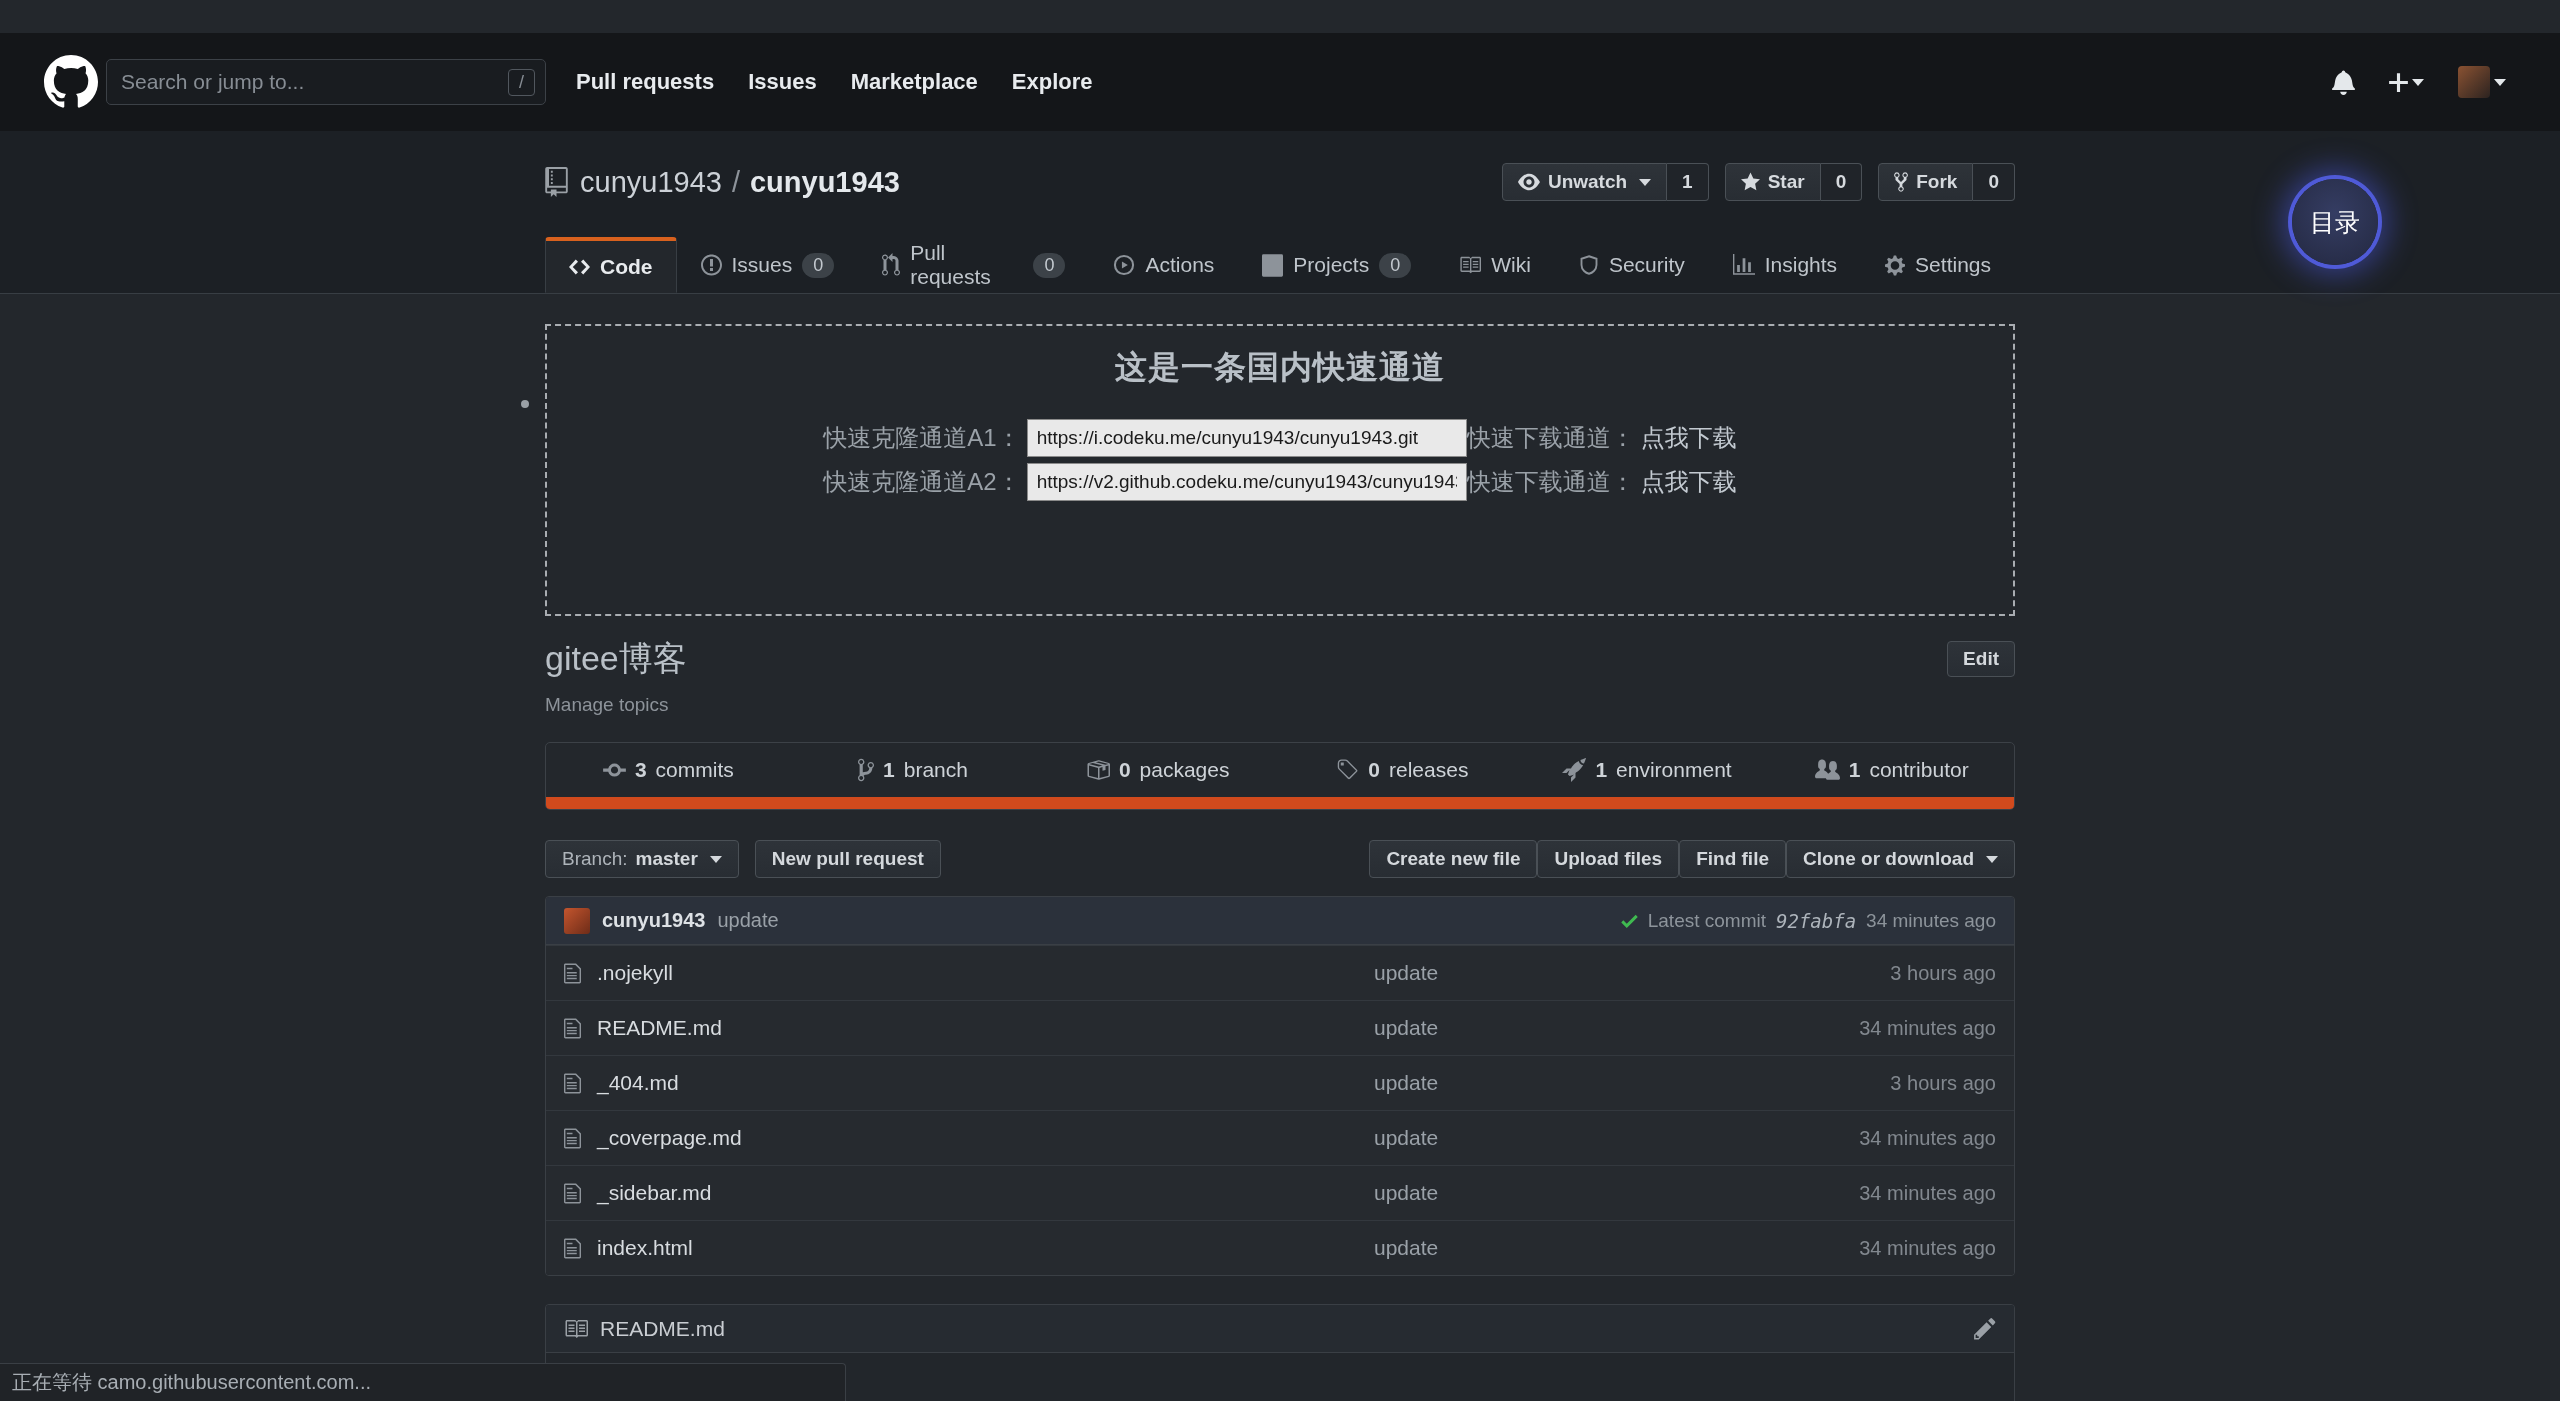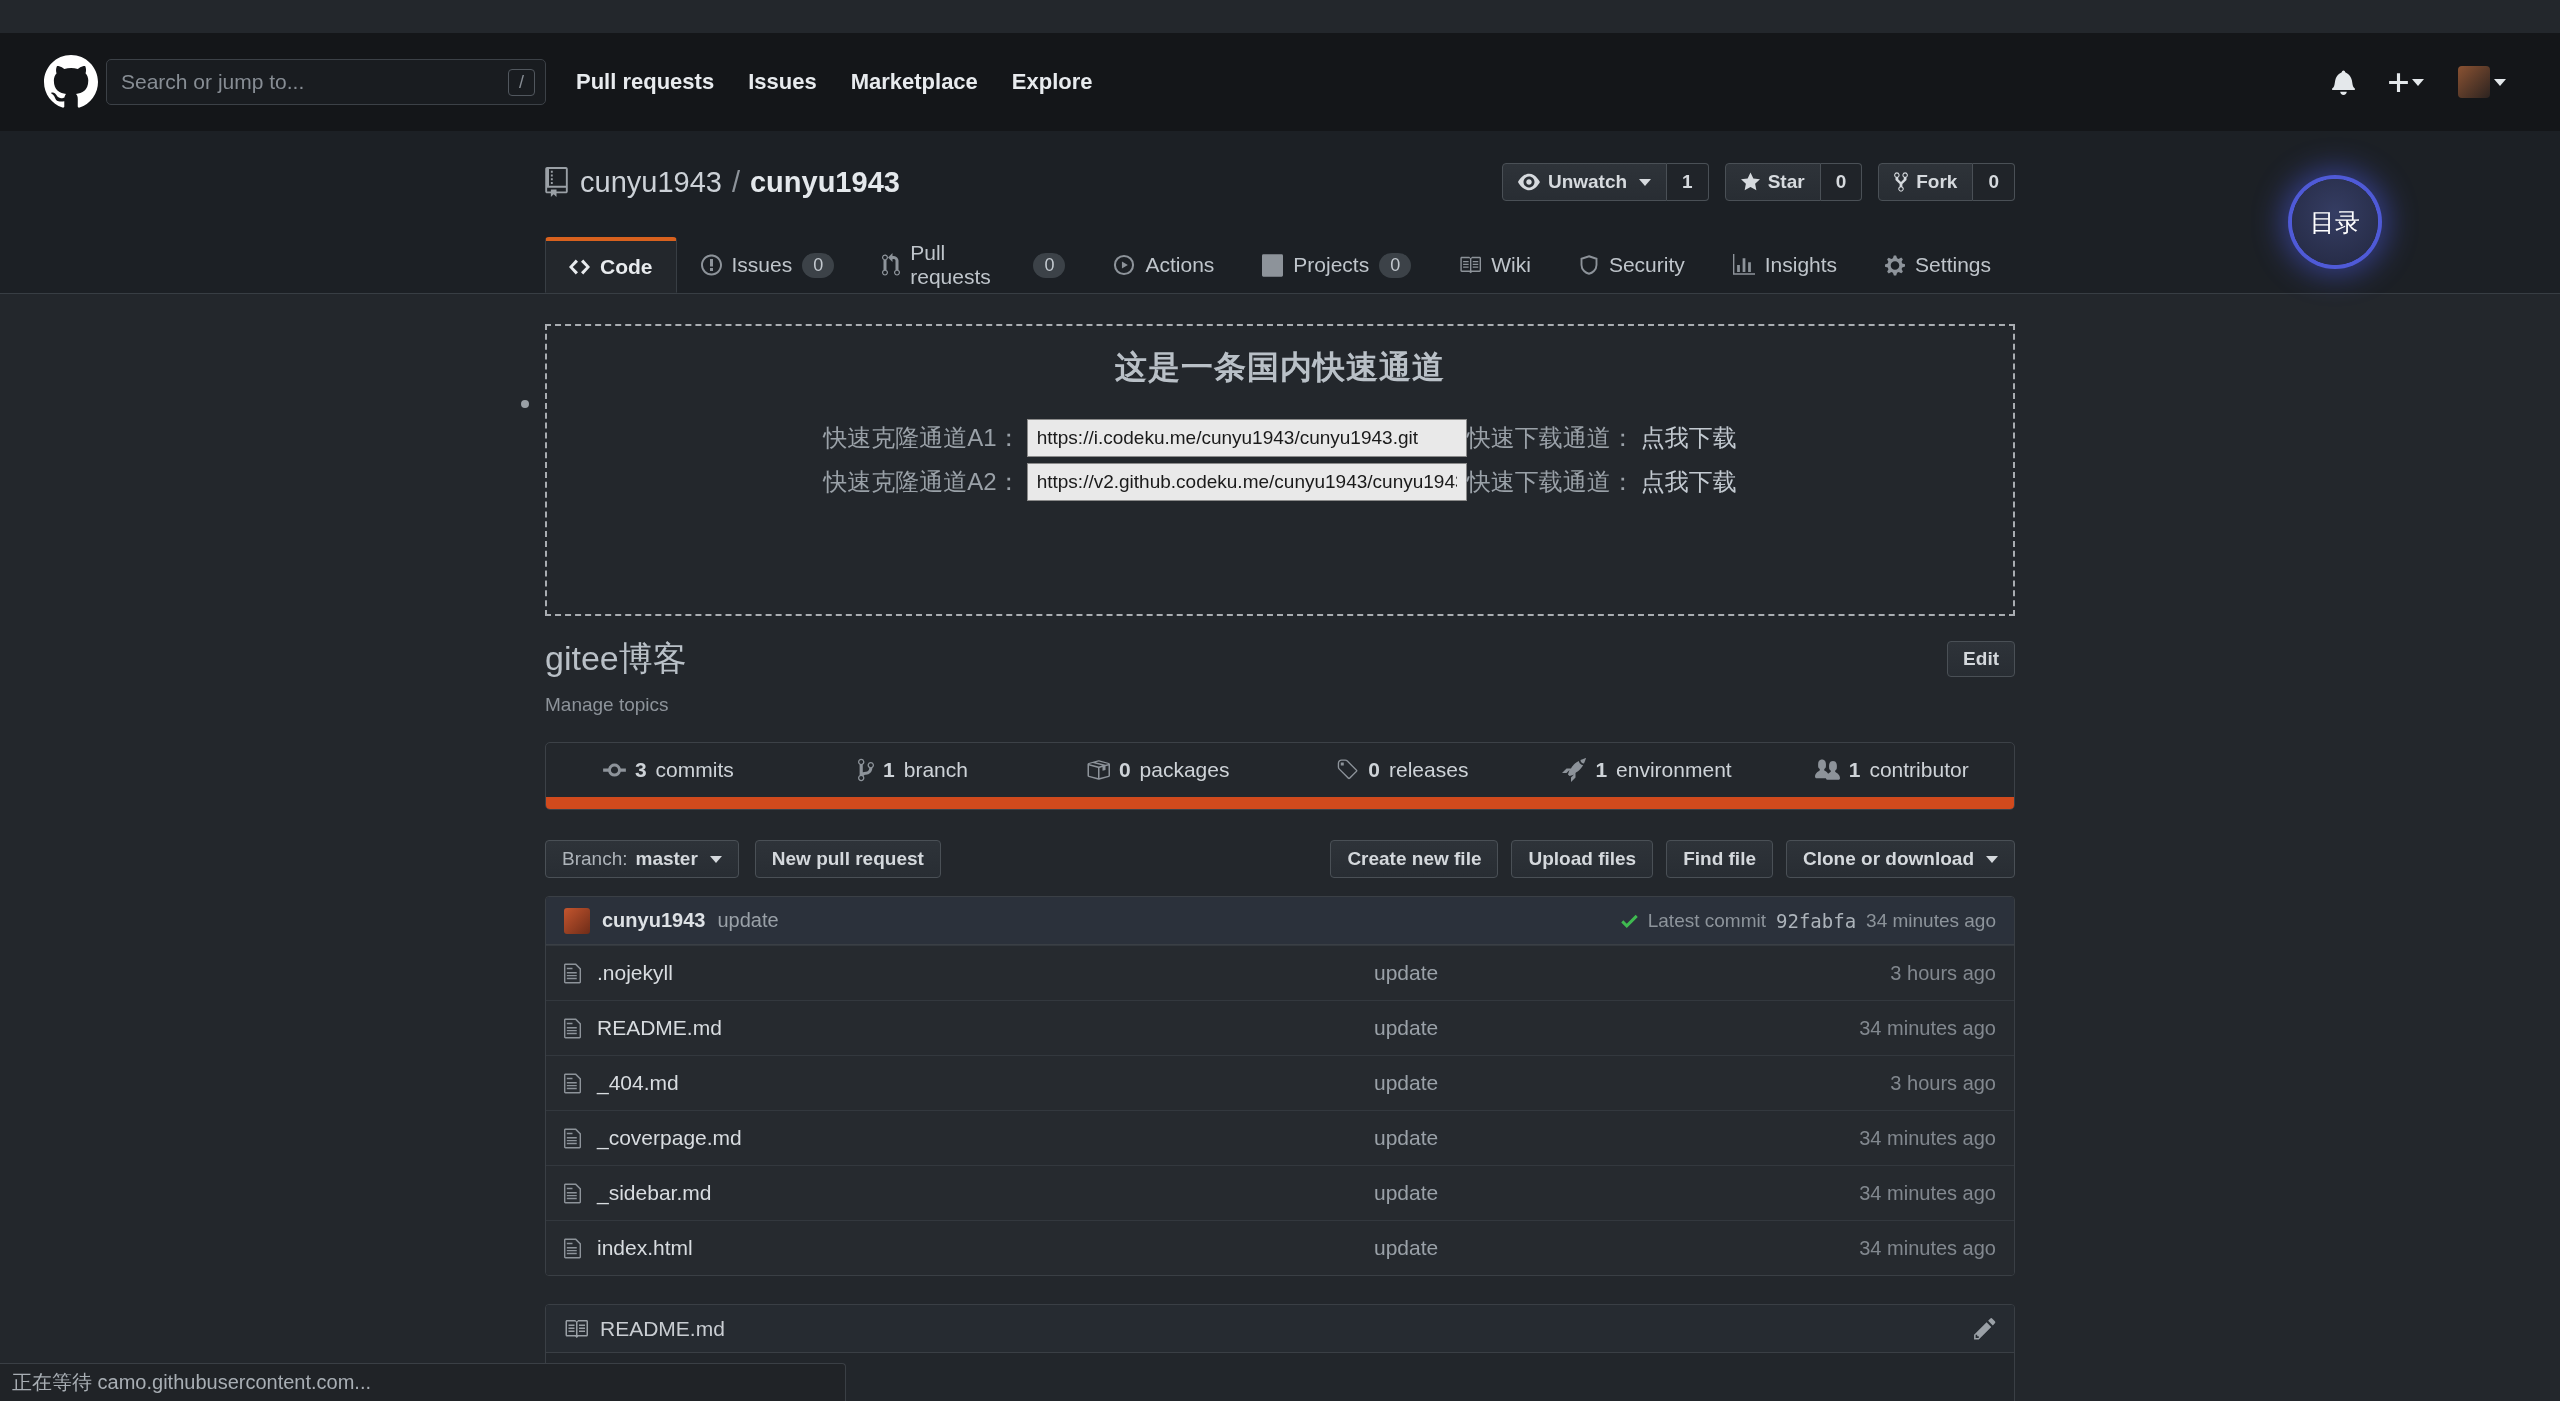--- a/index.html
+++ b/index.html
@@ -84,32 +84,32 @@
   
   .stats-box { margin-top:26px; border:1px solid #3c4147; border-radius:5px; overflow:hidden; }
   .stats-list { display:flex; list-style:none; height:54px; }
   .stat-item { flex:1; display:flex; align-items:center; justify-content:center; gap:9px; font-size:21px; color:#ced3d8; }
   .stat-item .oi { color:#8d939a; }
   .stat-num { font-weight:700; }
   .lang-bar { height:12px; background:#d14a1d; }
 
   
   .controls-row { margin-top:30px; display:flex; align-items:center; gap:16px; }
-  .controls-right { margin-left:auto; display:flex; gap:13px; }
+  .controls-right { margin-left:auto; display:flex; }
   .branch-prefix { font-weight:400; color:#aeb4ba; }
 
   
   .file-box { margin-top:18px; border:1px solid #3a3f45; border-radius:4px; overflow:hidden; }
   .commit-bar { display:flex; align-items:center; height:48px; padding:0 18px; background:#2b313b; font-size:20px; gap:12px; border-bottom:1px solid #3a3f45; }
   .commit-avatar { width:26px; height:26px; border-radius:3px; background:linear-gradient(135deg,#c4552e,#6e2c18); }
   .commit-author { font-weight:700; color:#dde1e5; }
   .commit-msg { color:#9aa1a8; }
   .commit-right { margin-left:auto; display:flex; align-items:center; gap:10px; font-size:19px; color:#8d949b; }
   .commit-check { color:#3fb950; }
-  .commit-sha { font-family:"DejaVu Sans Mono","Liberation Mono",monospace; color:#adb4bb; }
+  .commit-sha { font-family:"DejaVu Sans Mono","Liberation Mono",monospace; color:#adb4bb;font-style:italic; }
 
   .file-row { display:flex; align-items:center; height:55px; padding:0 18px; background:#262a2f; border-top:1px solid #33383e; font-size:21px; }
   .file-row:first-of-type { border-top:0; }
   .file-name { width:810px; display:flex; align-items:center; gap:16px; color:#d8dce0; }
   .file-name .oi { color:#8d939a; }
   .file-msg { color:#9aa1a8; }
   .file-time { margin-left:auto; color:#82888f; font-size:20px; }
 
   
   .readme-box { margin-top:28px; border:1px solid #3a3f45; border-radius:4px; height:560px; overflow:hidden; }

